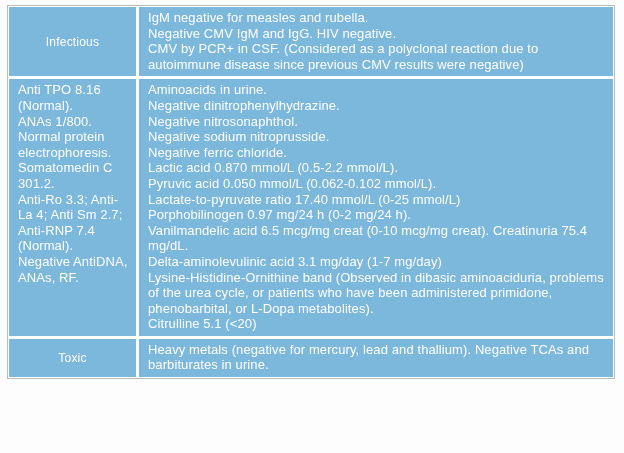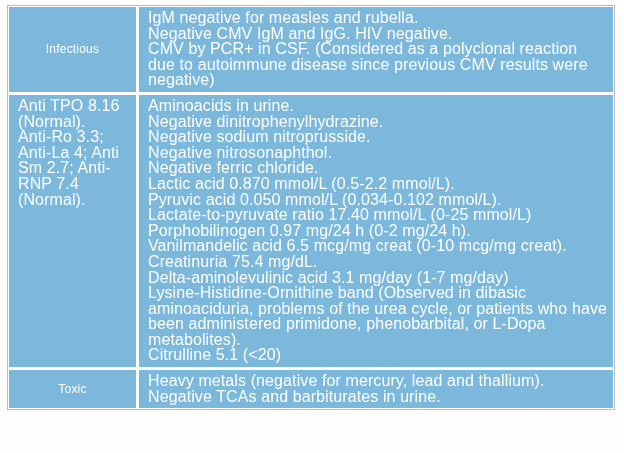--- a/index.html
+++ b/index.html
@@ -28,21 +28,21 @@
     color:#ffffff;
   }
   .label-cell{
     display:flex;align-items:center;justify-content:center;
     font-size:12px;
     letter-spacing:.2px;
     text-align:right;
   }
   .content-cell{
     padding:3px 6px 4px 9px;
-    font-size:16px;
+    font-size:13px;
     line-height:15.6px;
     letter-spacing:.1px;
   }
   .line{white-space:normal;}
 </style>
 </head>
 <body>
 
 <div class="table-wrap">
   <div class="tbl">
@@ -51,31 +51,33 @@
       <span>Infectious</span>
     </div>
     <div class="cell content-cell">
       <div class="line">IgM negative for measles and rubella.</div>
       <div class="line">Negative CMV IgM and IgG. HIV negative.</div>
       <div class="line">CMV by PCR+ in CSF. (Considered as a polyclonal reaction due to autoimmune disease since previous CMV results were negative)</div>
     </div>
 
     <div class="cell content-cell">
       <div class="line">Anti TPO 8.16 (Normal).</div>
+      <div class="line">ANAs 1/800. Normal protein electrophoresis. Somatomedin C 301.2.</div>
       <div class="line">Anti-Ro 3.3; Anti-La 4; Anti Sm 2.7; Anti-RNP 7.4 (Normal).</div>
+      <div class="line">Negative AntiDNA, ANAs, RF.</div>
     </div>
 
     <div class="cell content-cell">
       <div class="line">Aminoacids in urine.</div>
       <div class="line">Negative dinitrophenylhydrazine.</div>
+      <div class="line">Negative nitrosonaphthol.</div>
       <div class="line">Negative sodium nitroprusside.</div>
-      <div class="line">Negative nitrosonaphthol.</div>
       <div class="line">Negative ferric chloride.</div>
       <div class="line">Lactic acid 0.870 mmol/L (0.5-2.2 mmol/L).</div>
-      <div class="line">Pyruvic acid 0.050 mmol/L (0.034-0.102 mmol/L).</div>
+      <div class="line">Pyruvic acid 0.050 mmol/L (0.062-0.102 mmol/L).</div>
       <div class="line">Lactate-to-pyruvate ratio 17.40 mmol/L (0-25 mmol/L)</div>
       <div class="line">Porphobilinogen 0.97 mg/24 h (0-2 mg/24 h).</div>
       <div class="line">Vanilmandelic acid 6.5 mcg/mg creat (0-10 mcg/mg creat). Creatinuria 75.4 mg/dL.</div>
       <div class="line">Delta-aminolevulinic acid 3.1 mg/day (1-7 mg/day)</div>
       <div class="line">Lysine-Histidine-Ornithine band (Observed in dibasic aminoaciduria, problems of the urea cycle, or patients who have been administered primidone, phenobarbital, or L-Dopa metabolites).</div>
       <div class="line">Citrulline 5.1 (&lt;20)</div>
     </div>
 
     <div class="cell label-cell">
       <span>Toxic</span>

